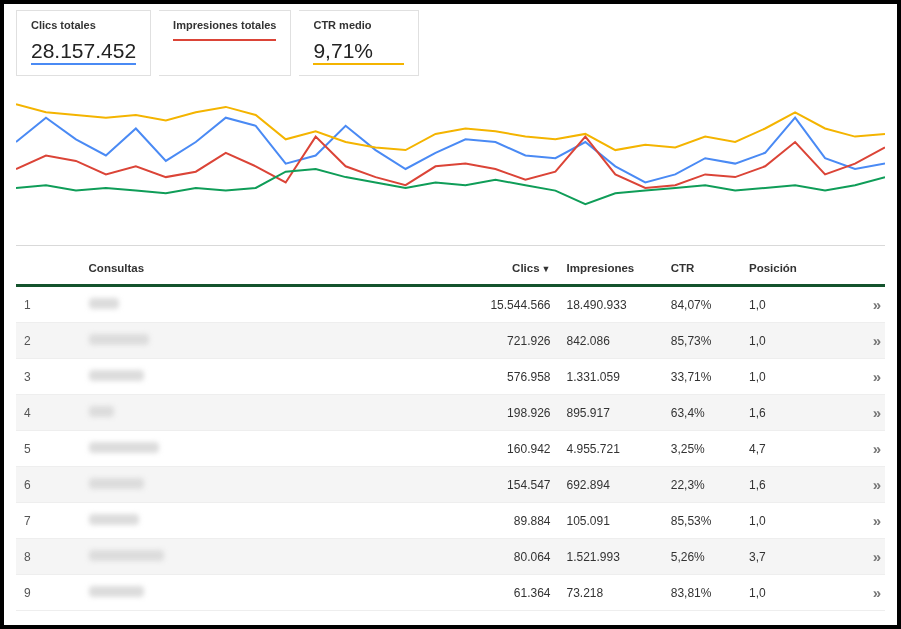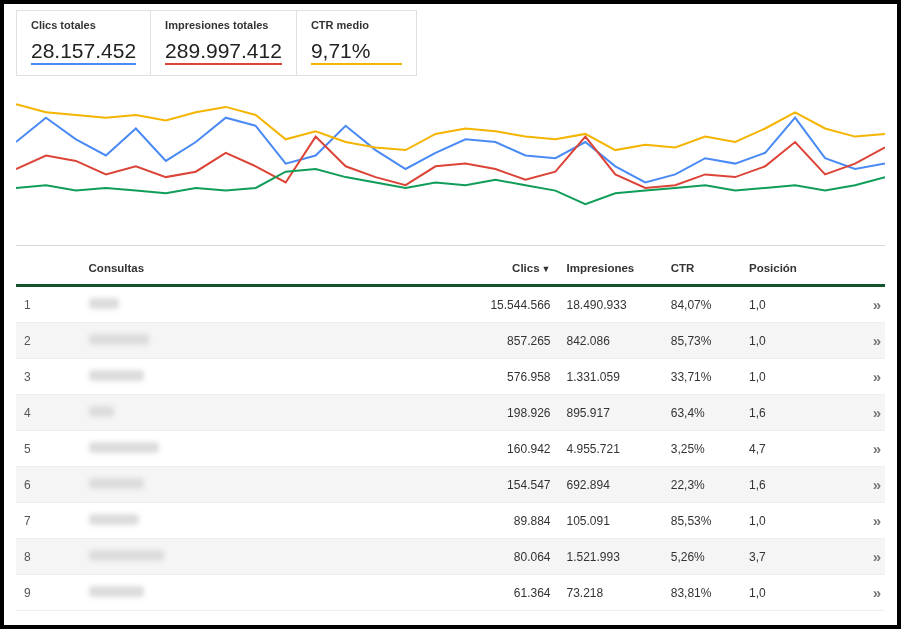--- a/index.html
+++ b/index.html
@@ -16,21 +16,21 @@
     box-shadow: 0 6px 14px rgba(0,0,0,0.5);
     margin: 0;
     background: #fff;
     overflow: hidden;
   }
   .inner {
     padding: 6px 12px 0 12px;
   }
   .metrics {
     display: flex;
-    gap: 0;
+    gap: 8px;
   }
   .metric {
     border: 1px solid #e0e0e0;
     padding: 8px 14px 10px 14px;
     min-width: 120px;
     cursor: pointer;
   }
   .metric + .metric { border-left: none; }
   .metric-label {
     font-size: 11px;
@@ -111,21 +111,20 @@
   <div class="inner">
 
     <div class="metrics" id="metrics-bar">
         <div class="metric">
           <div class="metric-label">Clics totales</div>
           <div class="metric-value">28.157.452</div>
           <div class="metric-underline u-blue"></div>
         </div>
         <div class="metric">
           <div class="metric-label">Impresiones totales</div>
-          <div class="metric-value">289.997.412</div>
           <div class="metric-underline u-red"></div>
         </div>
         <div class="metric">
           <div class="metric-label">CTR medio</div>
           <div class="metric-value">9,71%</div>
           <div class="metric-underline u-orange"></div>
         </div>
       </div>
 
     <svg class="chart" viewBox="0 0 870 135" preserveAspectRatio="none" id="chart-svg">
@@ -157,21 +156,21 @@
             <td class="col-query"><span class="blur" style="width:30px"></span></td>
             <td class="col-clicks">15.544.566</td>
             <td class="col-impr">18.490.933</td>
             <td class="col-ctr">84,07%</td>
             <td class="col-pos">1,0</td>
             <td class="col-exp"><span class="chevrons">»</span></td>
           </tr>
           <tr>
             <td class="col-idx">2</td>
             <td class="col-query"><span class="blur" style="width:60px"></span></td>
-            <td class="col-clicks">857.265</td>
+            <td class="col-clicks">721.926</td>
             <td class="col-impr">842.086</td>
             <td class="col-ctr">85,73%</td>
             <td class="col-pos">1,0</td>
             <td class="col-exp"><span class="chevrons">»</span></td>
           </tr>
           <tr>
             <td class="col-idx">3</td>
             <td class="col-query"><span class="blur" style="width:55px"></span></td>
             <td class="col-clicks">576.958</td>
             <td class="col-impr">1.331.059</td>

